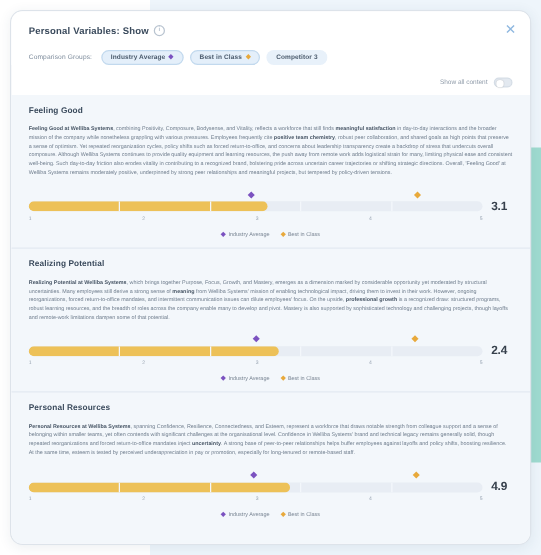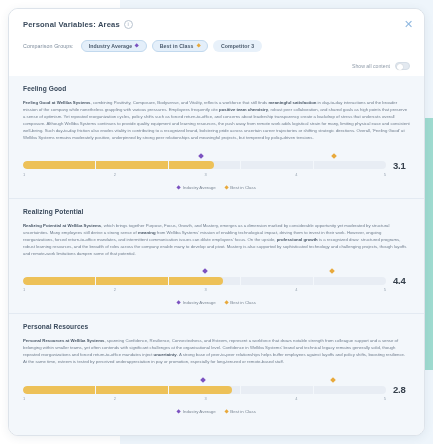--- a/index.html
+++ b/index.html
@@ -298,21 +298,21 @@
 <body>
 
 <div id="app">
   <div class="backdrop-tint"></div>
   <div class="teal-strip"></div>
 
   <div class="modal">
 
     <div class="modal-header">
       <div class="title-row">
-        <span class="modal-title">Personal Variables: Areas</span>
+        <span class="modal-title">Personal Variables: Show</span>
         <span class="info-icon">i</span>
       </div>
       <div class="close-btn">✕</div>
 
       <div class="cg-row">
         <span class="cg-label">Comparison Groups:</span>
 
         <span class="chip">
           <span>Industry Average</span>
           <span class="dot purple"></span>
@@ -396,21 +396,21 @@
               <div class="track">
                 <div class="fill" style="width: 55%;"></div>
                 <div class="seg-lines">
                   <span></span>
                   <span></span>
                   <span></span>
                   <span></span>
                   <span></span>
                 </div>
               </div>
-              <div class="score">4.4</div>
+              <div class="score">2.4</div>
             </div>
             <div class="axis-row">
               <div class="axis">
                 <span class="tick" style="left: 0%;">1</span>
                 <span class="tick" style="left: 25%;">2</span>
                 <span class="tick" style="left: 50%;">3</span>
                 <span class="tick" style="left: 75%;">4</span>
                 <span class="tick" style="left: auto; right: 0px;">5</span>
               </div>
               <div class="axis-spacer"></div>
@@ -441,21 +441,21 @@
               <div class="track">
                 <div class="fill" style="width: 57.5%;"></div>
                 <div class="seg-lines">
                   <span></span>
                   <span></span>
                   <span></span>
                   <span></span>
                   <span></span>
                 </div>
               </div>
-              <div class="score">2.8</div>
+              <div class="score">4.9</div>
             </div>
             <div class="axis-row">
               <div class="axis">
                 <span class="tick" style="left: 0%;">1</span>
                 <span class="tick" style="left: 25%;">2</span>
                 <span class="tick" style="left: 50%;">3</span>
                 <span class="tick" style="left: 75%;">4</span>
                 <span class="tick" style="left: auto; right: 0px;">5</span>
               </div>
               <div class="axis-spacer"></div>

